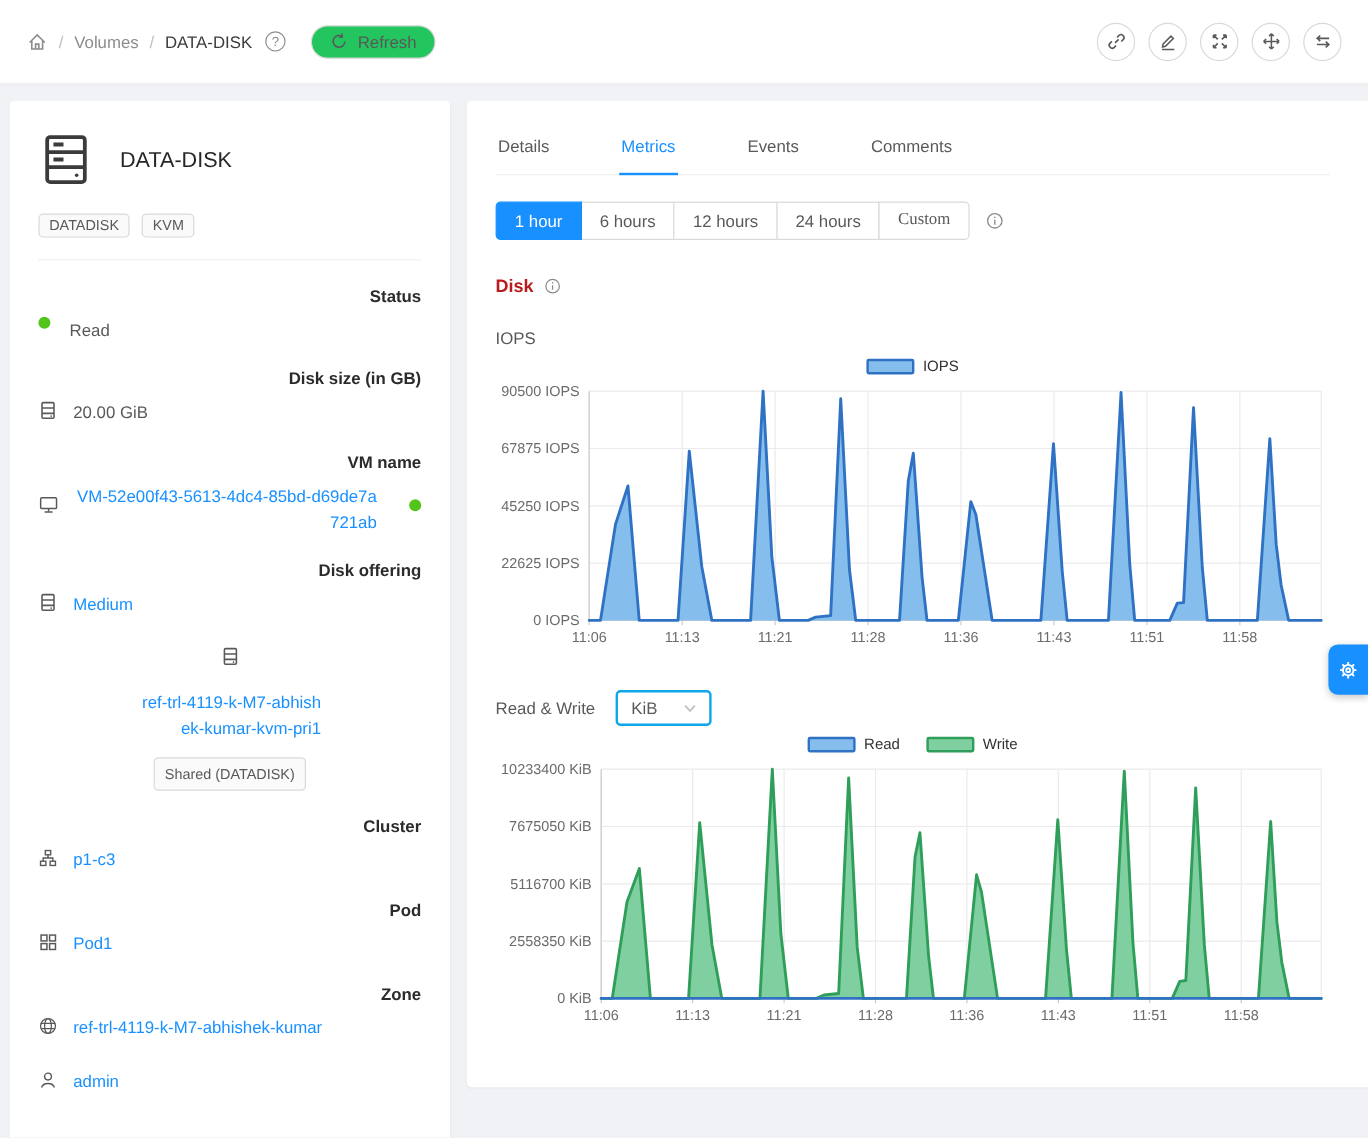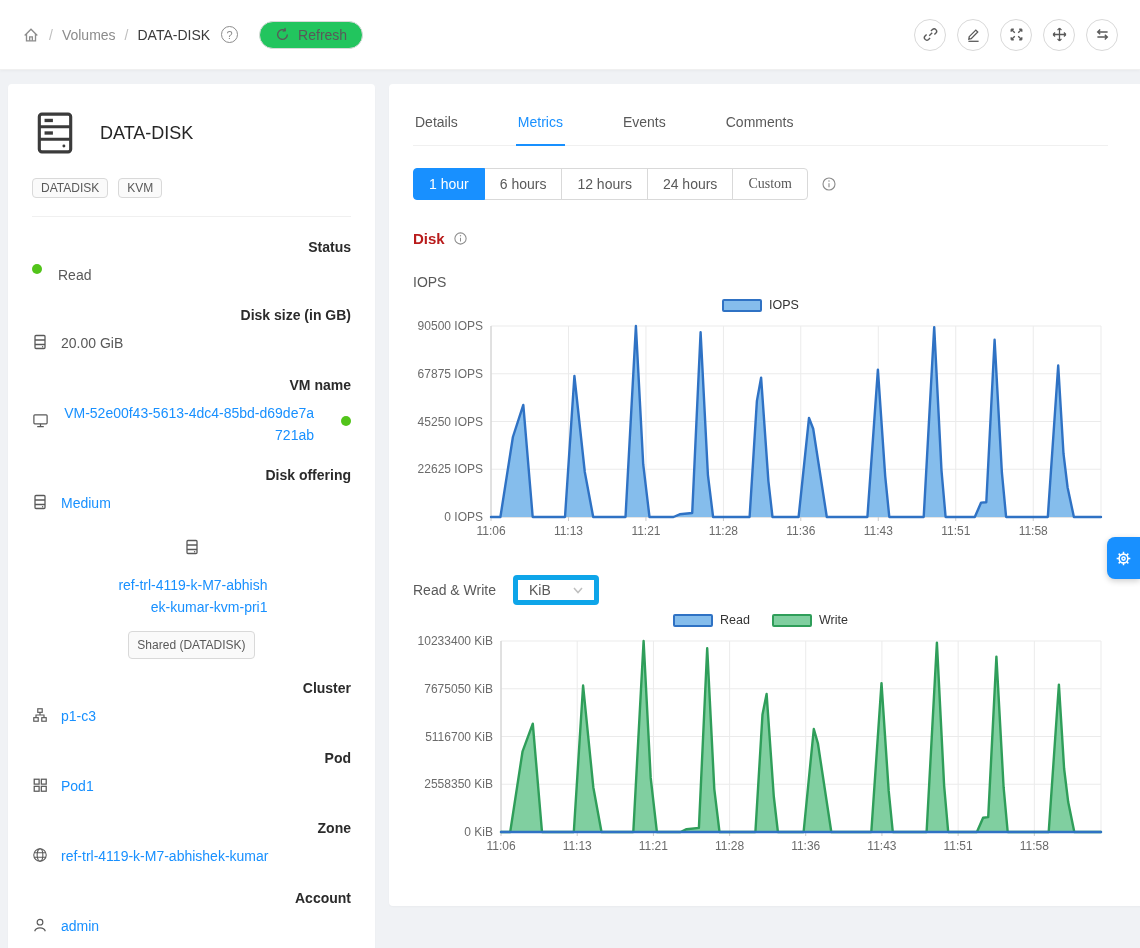--- a/index.html
+++ b/index.html
@@ -59,21 +59,21 @@
   .gbtn.active { background:#1890ff; border-color:#1890ff; color:#fff; position:relative; z-index:1; }
   .info-i { margin-left:13px; color:#8c8c8c; display:flex; }
   .disk-head { display:flex; align-items:center; gap:8px; margin-top:30px; font-weight:700; color:#b91c1c; font-size:15px; }
   .sub-title { margin-top:27px; color:#595959; }
   .legend { display:flex; align-items:center; justify-content:center; gap:8px; margin-top:8px; }
   .legend-item { display:flex; align-items:center; gap:7px; cursor:pointer; }
   .swatch { width:40px; height:13px; border-radius:2px; border:2px solid #000; }
   .legend-label { font-size:12.5px; color:#333; }
   .chart-wrap { margin-top:2px; }
   .rw-row { display:flex; align-items:center; gap:17px; margin-top:26px; }
-  .select { display:inline-flex; align-items:center; gap:22px; border:5px solid #0ea5e9; border-radius:4px;
+  .select { display:inline-flex; align-items:center; gap:22px; border:2px solid #0ea5e9; border-radius:4px;
             height:30px; padding:0 11px; color:#595959; background:#fff; cursor:pointer; }
 
   
   .gear-fab { position:absolute; right:0; top:537px; width:33px; height:42px; background:#1890ff;
               border-radius:8px 0 0 8px; display:flex; align-items:center; justify-content:center;
               color:#fff; cursor:pointer; box-shadow:0 2px 6px rgba(0,0,0,0.2); }
 
   svg.chart text { font-family:"Liberation Sans", sans-serif; }
 </style>
 </head>
@@ -283,21 +283,20 @@
               <circle cx="9" cy="9" r="7"></circle>
                 <ellipse cx="9" cy="9" rx="3.2" ry="7"></ellipse>
               <path d="M2.4 6.5 H15.6 M2.4 11.5 H15.6"></path>
             </svg>
           </span>
           <span class="blue">ref-trl-4119-k-M7-abhishek-kumar</span>
         </div>
       </div>
 
       <div class="sect">
-        <div class="sect-label">Account</div>
         <div class="sect-row">
           <span class="icn">
             <svg width="16" height="16" viewBox="0 0 18 18" fill="none" stroke="currentColor" stroke-width="1.3">
               <circle cx="9" cy="5.8" r="3.2"></circle>
                 <path d="M3 16 a6.2 5 0 0 1 12 0"></path>
             </svg>
           </span>
           <span class="blue">admin</span>
         </div>
       </div>

